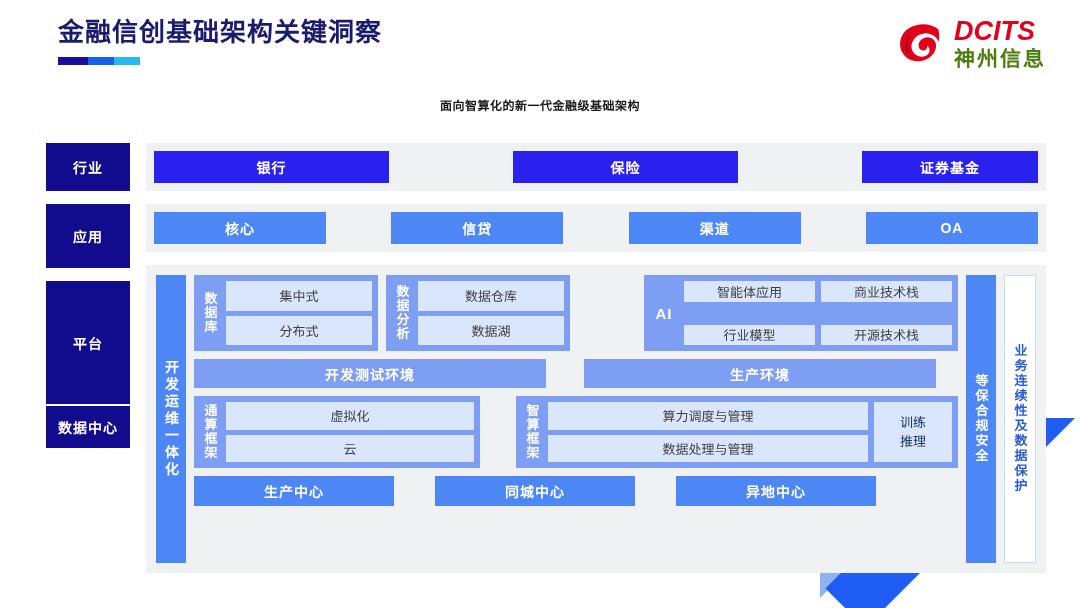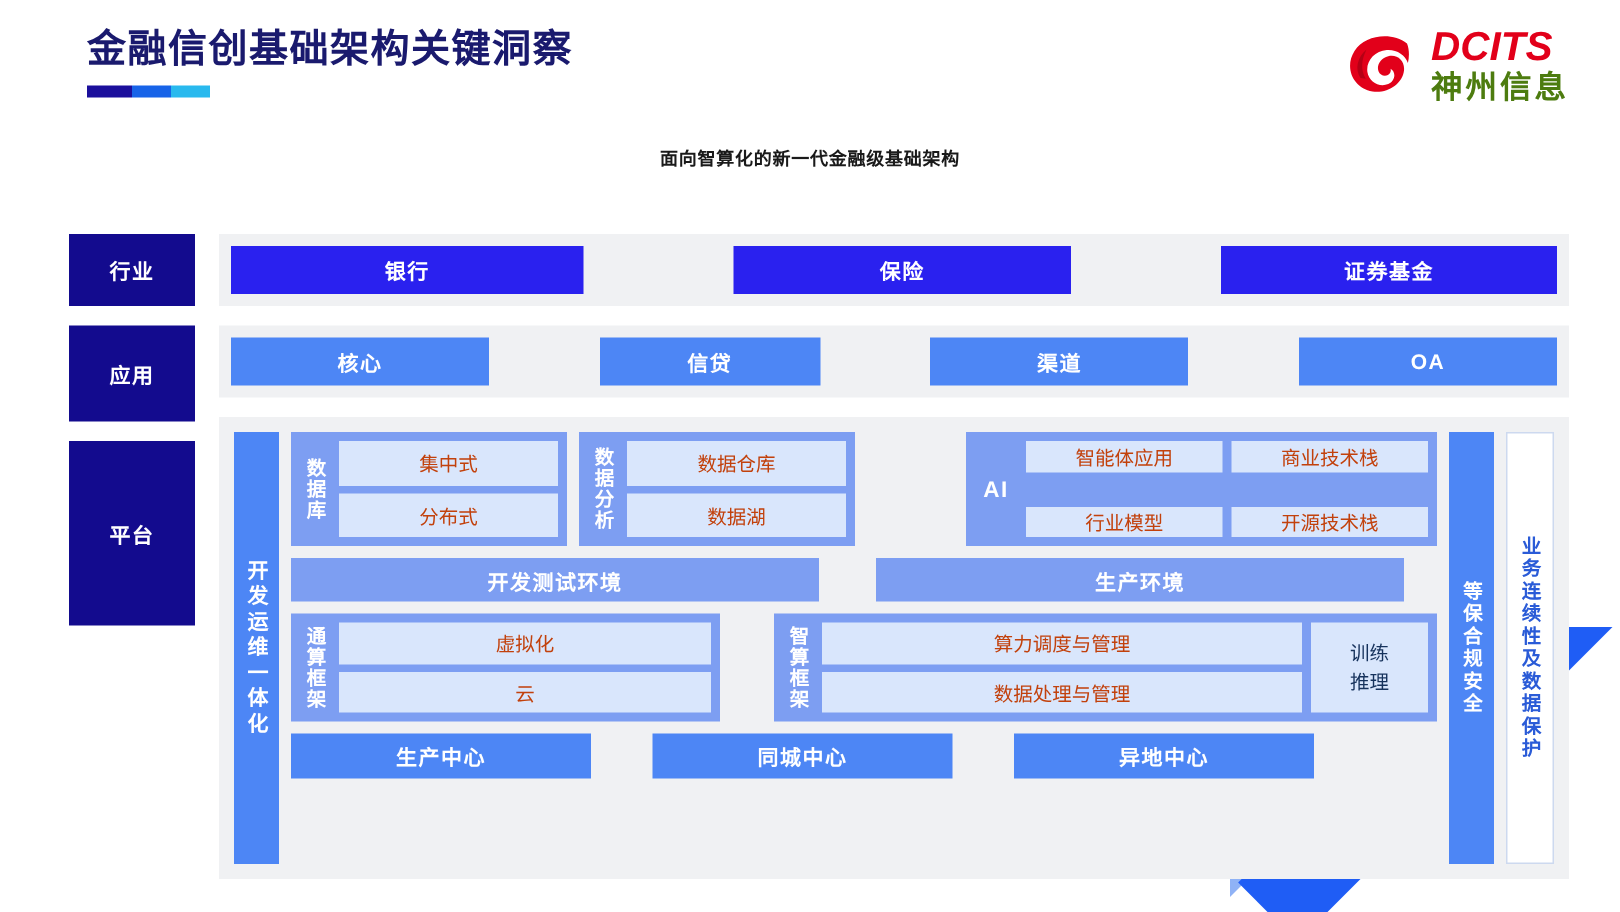--- a/index.html
+++ b/index.html
@@ -39,21 +39,21 @@
   .logo-en{font-size:27px;font-weight:bold;color:#e2001a;font-style:italic;letter-spacing:0px;}
   .logo-cn{font-size:21px;font-weight:bold;color:#4d7c0f;letter-spacing:2px;margin-top:3px;}
 
   
   .subtitle{
     position:absolute;left:0;right:0;top:96px;text-align:center;
     font-size:12px;font-weight:bold;color:#1a1a1a;letter-spacing:.5px;
   }
 
   
-  .diagram{position:absolute;left:46px;top:156px;width:1000px;height:424px;}
+  .diagram{position:absolute;left:46px;top:143px;width:1000px;height:424px;}
 
   
   .leftcol{position:absolute;left:0;top:0;width:84px;display:flex;flex-direction:column;}
   .lbl{
     background:#130b8e;color:#fff;font-weight:bold;font-size:14px;
     display:flex;align-items:center;justify-content:center;letter-spacing:1px;
   }
   .lbl-hangye{height:48px;margin-bottom:13px;}
   .lbl-yingyong{height:64px;margin-bottom:13px;}
   .lbl-pingtai{height:123px;margin-bottom:2px;}
@@ -93,21 +93,21 @@
     background:#7d9ef2;display:flex;align-items:stretch;gap:6px;padding:6px;
   }
   .grp-label{
     color:#fff;font-weight:bold;font-size:13px;
     writing-mode:vertical-rl;letter-spacing:1px;
     display:flex;align-items:center;justify-content:center;
     width:20px;flex:none;
   }
   .grp-cells{display:flex;flex-direction:column;gap:5px;flex:1;min-width:0;}
   .cell{
-    background:#d9e6fc;color:#c2410c;font-size:13px;
+    background:#d9e6fc;color:#404040;font-size:13px;
     display:flex;align-items:center;justify-content:center;
     height:25px;flex:1;
   }
   .grp-cells2{display:flex;gap:6px;flex:1;min-width:0;}
   .col2{display:flex;flex-direction:column;gap:23px;flex:1;min-width:0;}
 
   .bar{
     background:#7d9ef2;color:#fff;font-weight:bold;font-size:14px;
     display:flex;align-items:center;justify-content:center;height:29px;flex:1;
     letter-spacing:1px;
@@ -168,36 +168,37 @@
   </div>
 
   <div class="subtitle">面向智算化的新一代金融级基础架构</div>
 
   <div class="diagram">
 
     <div class="leftcol">
       <div class="lbl lbl-hangye">行业</div>
       <div class="lbl lbl-yingyong">应用</div>
       <div class="lbl lbl-pingtai">平台</div>
+      <div class="lbl lbl-shuju">数据中心</div>
     </div>
 
     <div class="panels">
 
       <div class="panel panel-hangye">
         <div class="pill pill-dark" style="width:235px">银行</div>
         <div class="spacer"></div>
         <div class="pill pill-dark" style="width:225px">保险</div>
         <div class="spacer"></div>
-        <div class="pill pill-dark" style="width:224px">证券基金</div>
+        <div class="pill pill-dark" style="width:176px">证券基金</div>
       </div>
 
       <div class="panel panel-yingyong">
         <div class="pill pill-light" style="width:172px">核心</div>
         <div class="spacer"></div>
-        <div class="pill pill-light" style="width:147px">信贷</div>
+        <div class="pill pill-light" style="width:172px">信贷</div>
         <div class="spacer"></div>
         <div class="pill pill-light" style="width:172px">渠道</div>
         <div class="spacer"></div>
         <div class="pill pill-light" style="width:172px">OA</div>
       </div>
 
       <div class="panel panel-main">
 
         <div class="devops">开发运维一体化</div>
 

